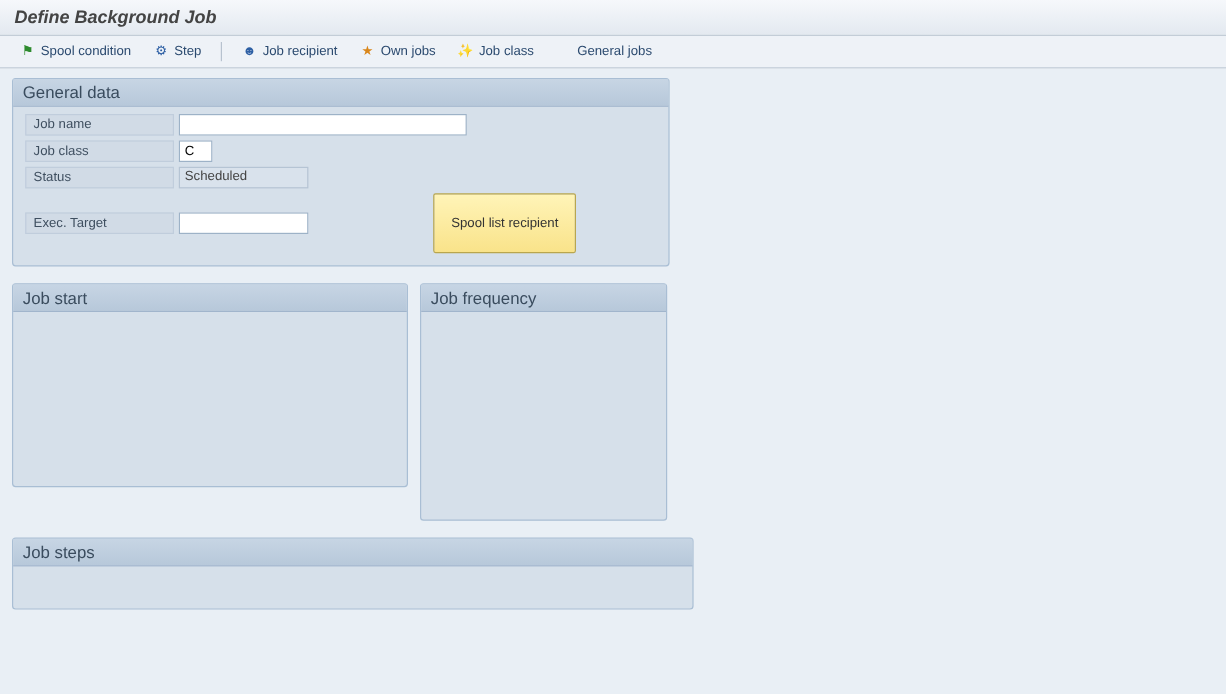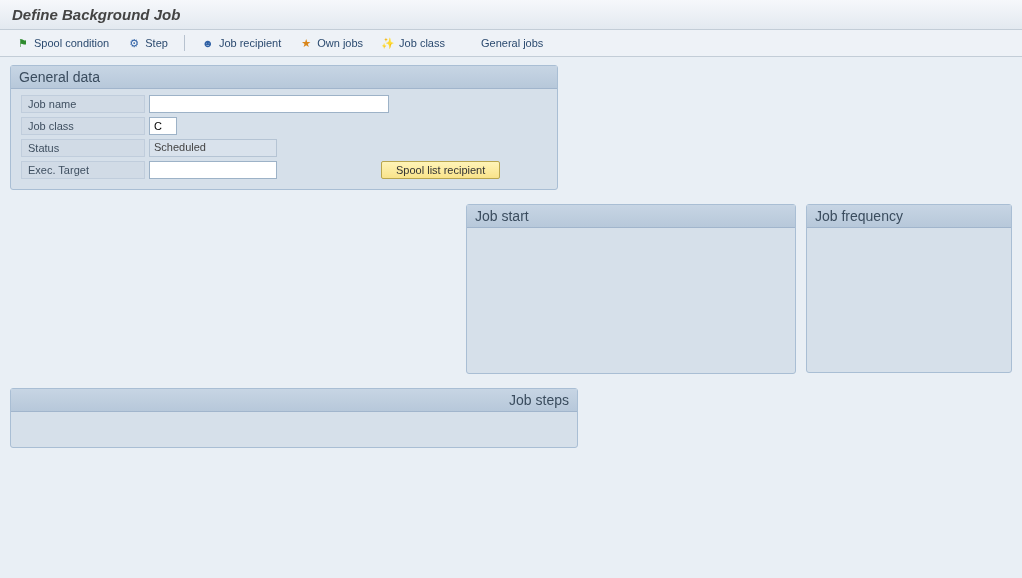--- a/index.html
+++ b/index.html
@@ -70,38 +70,38 @@
     .readonly {
       background: #d9e2ec;
       border: 1px solid #b5c4d4;
       height: 18px;
       padding: 1px 4px;
       font-size: 11px;
       color: #444;
     }
     .w240 { width: 240px; }
     .w34 { width: 28px; }
-    .w120 { width: 128px; }
+    .w120 { width: 108px; }
 
     .spoolbtn {
       background: linear-gradient(#fff4b8,#f9e38a);
       border: 1px solid #b9a64e;
       border-radius: 2px;
-      padding: 2px 14px;
+      padding: 18px 14px;
       font-size: 11px;
       color: #333;
       cursor: pointer;
       margin-left: 100px;
     }
 
-    .twocol { display: flex; gap: 10px; margin-bottom: 14px; justify-content: flex-end; }
+    .twocol { display: flex; gap: 10px; margin-bottom: 14px; }
     .twocol .groupbox { margin-bottom: 0; }
     .jobstart { width: 330px; height: 170px; }
-    .jobfreq  { width: 206px; height: 169px; }
-    .jobsteps { width: 568px; height: 60px; text-align: right; }
+    .jobfreq  { width: 206px; height: 198px; }
+    .jobsteps { width: 568px; height: 60px; }
     .emptybody { height: calc(100% - 20px); }
   </style>
 </head>
 <body>
 
 <div class="titlebar">
   <h1>Define Background Job</h1>
 </div>
 
 <div class="toolbar">

